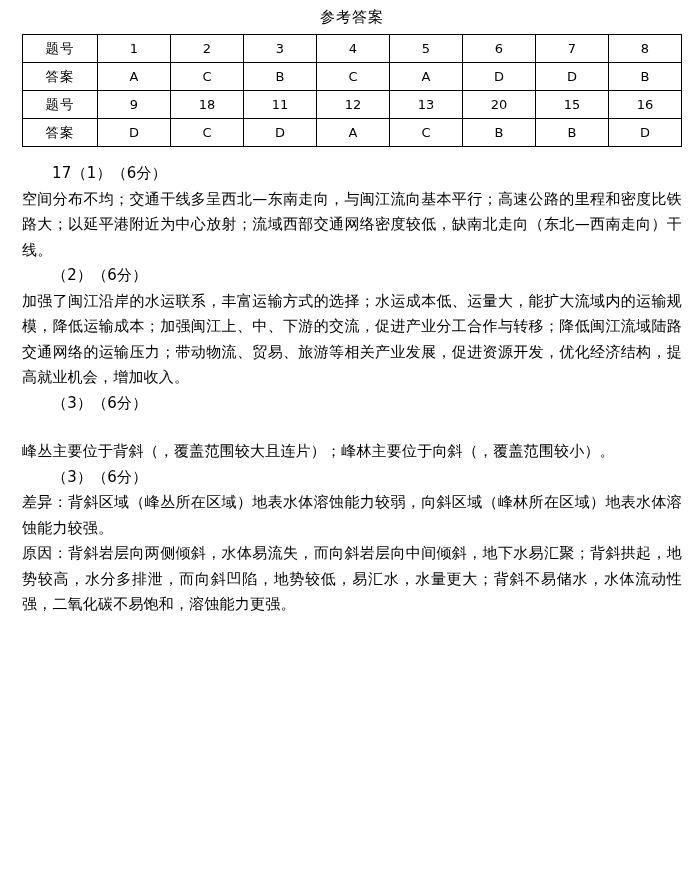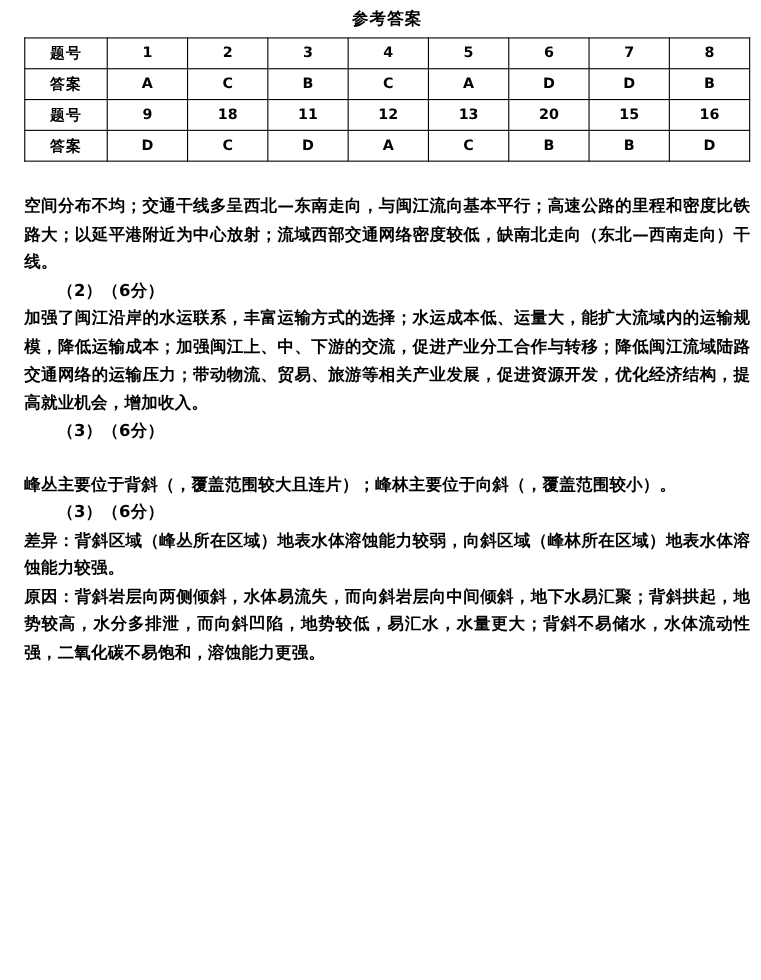--- a/index.html
+++ b/index.html
@@ -12,34 +12,33 @@
     height: 891px;
     font-family: "DejaVu Sans", "Liberation Sans", sans-serif;
     color: #000000;
     position: relative;
     overflow: hidden;
   }
   .page {
     width: 692px;
     box-sizing: border-box;
     padding: 4px 10px 0 22px;
-    font-weight: bold;
   }
   .doc-title {
     text-align: center;
     font-size: 15px;
     line-height: 22px;
     margin: 2px 0 6px 0;
     letter-spacing: 1px;
   }
   table.answers {
     border-collapse: collapse;
     width: 100%;
     table-layout: fixed;
-    margin-bottom: 28px;
+    margin-bottom: 14px;
   }
   table.answers td {
     border: 1px solid #000;
     height: 25px;
     text-align: center;
     vertical-align: middle;
     font-size: 13px;
   }
   table.answers td.head {
     width: 72px;
@@ -114,20 +113,21 @@
         <td>A</td>
         <td>C</td>
         <td>B</td>
         <td>B</td>
         <td>D</td>
       </tr>
     </tbody>
   </table>
 
   <div class="section">
+    <p class="para indent">17（1）（6分）</p>
     <p class="para">空间分布不均；交通干线多呈西北—东南走向，与闽江流向基本平行；高速公路的里程和密度比铁路大；以延平港附近为中心放射；流域西部交通网络密度较低，缺南北走向（东北—西南走向）干线。</p>
     <p class="para indent">（2）（6分）</p>
     <p class="para">加强了闽江沿岸的水运联系，丰富运输方式的选择；水运成本低、运量大，能扩大流域内的运输规模，降低运输成本；加强闽江上、中、下游的交流，促进产业分工合作与转移；降低闽江流域陆路交通网络的运输压力；带动物流、贸易、旅游等相关产业发展，促进资源开发，优化经济结构，提高就业机会，增加收入。</p>
     <p class="para indent">（3）（6分）</p>
   </div>
 
   <div class="gap"></div>
 
   <div class="section">
     <p class="para">峰丛主要位于背斜（，覆盖范围较大且连片）；峰林主要位于向斜（，覆盖范围较小）。</p>

